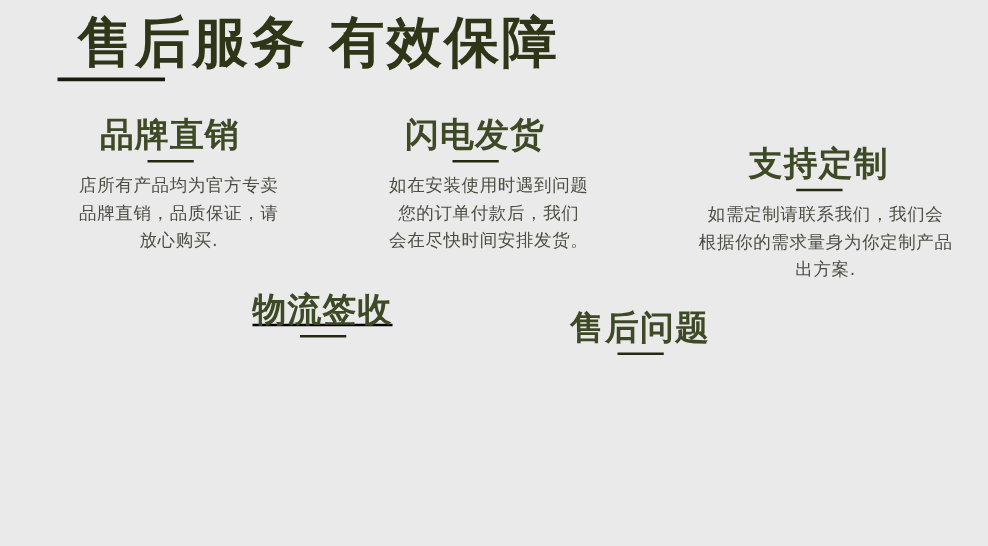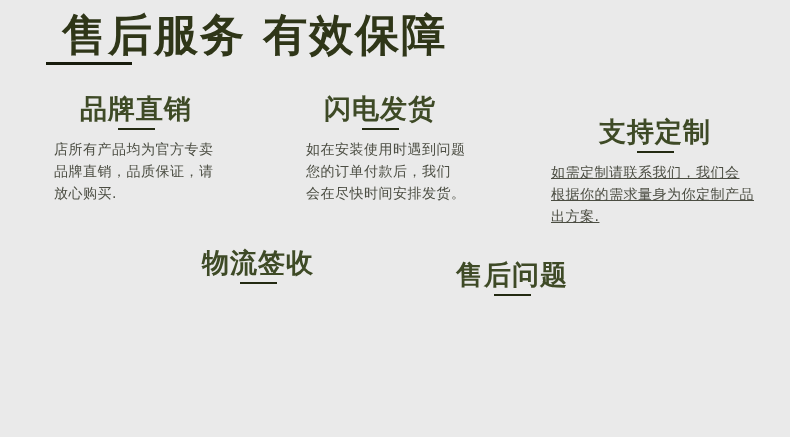--- a/index.html
+++ b/index.html
@@ -62,31 +62,31 @@
     background: var(--section-underline);
     margin: 4px auto 0;
   }
   .card-body {
     margin: 8px 0 0;
     font-size: 14px;
     line-height: 22px;
     letter-spacing: 0.5px;
     color: var(--body-text);
     white-space: pre-line;
-    text-align: left;
+    text-align: center;
   }
   .c1 { left: 40px;  top: 94px;  width: 192px; }
   .c1 .card-body { margin-left: 14px; }
   .c2 { left: 284px; top: 94px;  width: 192px; }
   .c2 .card-body { margin-left: 22px; }
   .c3 { left: 540px; top: 94px;  width: 230px; margin-top: 23px; }
-  .c3 .card-body { margin-left: 11px; text-decoration: underline; }
-  .c4 { left: 160px; top: 248px; width: 196px; }
+  .c3 .card-body { margin-left: 11px; }
+  .c4 { left: 160px; top: 234px; width: 196px; text-decoration: underline; }
   .c4 .card-body { margin-left: 8px; }
-  .c5 { left: 395px; top: 260px; width: 234px; }
+  .c5 { left: 395px; top: 248px; width: 234px; }
   .c5 .card-body { margin-left: 4px; }
 </style>
 </head>
 <body>
 
 <div class="panel">
 
   <h1 class="main-title">售后服务 有效保障</h1>
   <div class="main-title-underline"></div>
 

